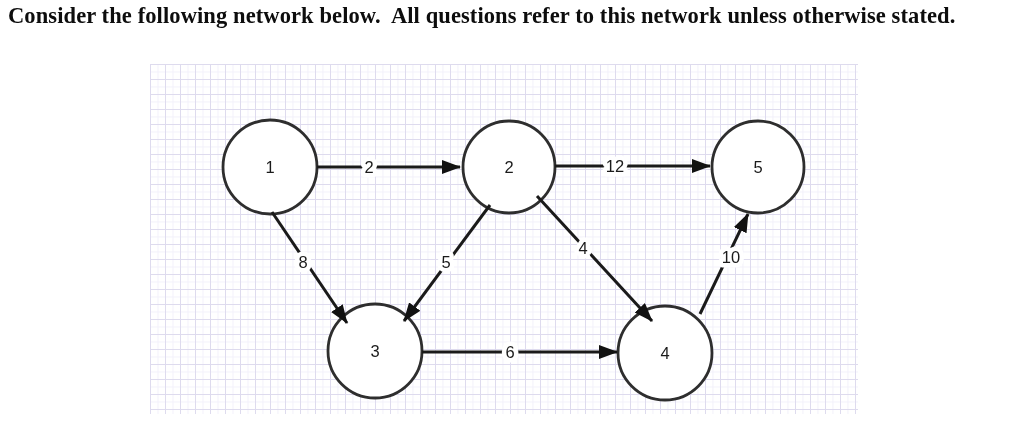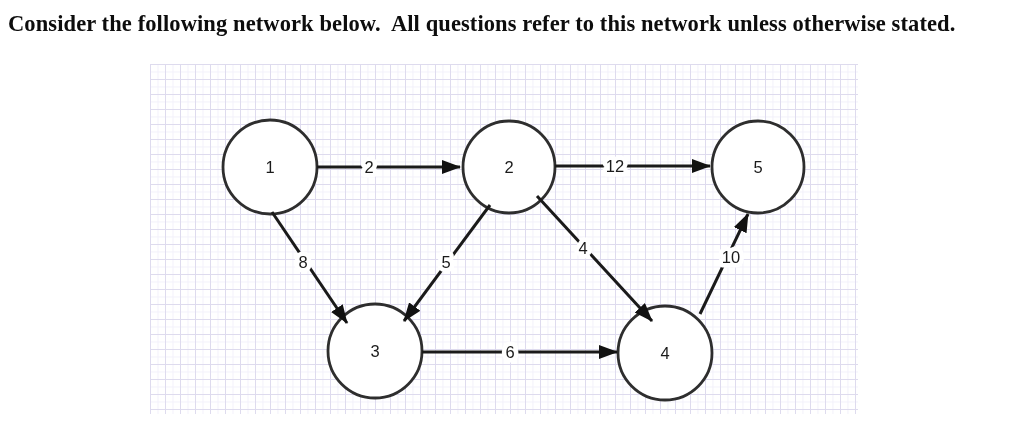--- a/index.html
+++ b/index.html
@@ -10,21 +10,21 @@
   body {
     position: relative;
     width: 1024px;
     height: 422px;
     overflow: hidden;
     font-family: "Liberation Sans", sans-serif;
   }
   .question-title {
     position: absolute;
     left: 8px;
-    top: 11px;
+    top: 3px;
     font-family: "Liberation Serif", serif;
     font-weight: bold;
     font-size: 22.5px;
     color: #0d0d0d;
     white-space: pre;
     letter-spacing: 0.1px;
   }
   .diagram-canvas {
     position: absolute;
     left: 150px;

